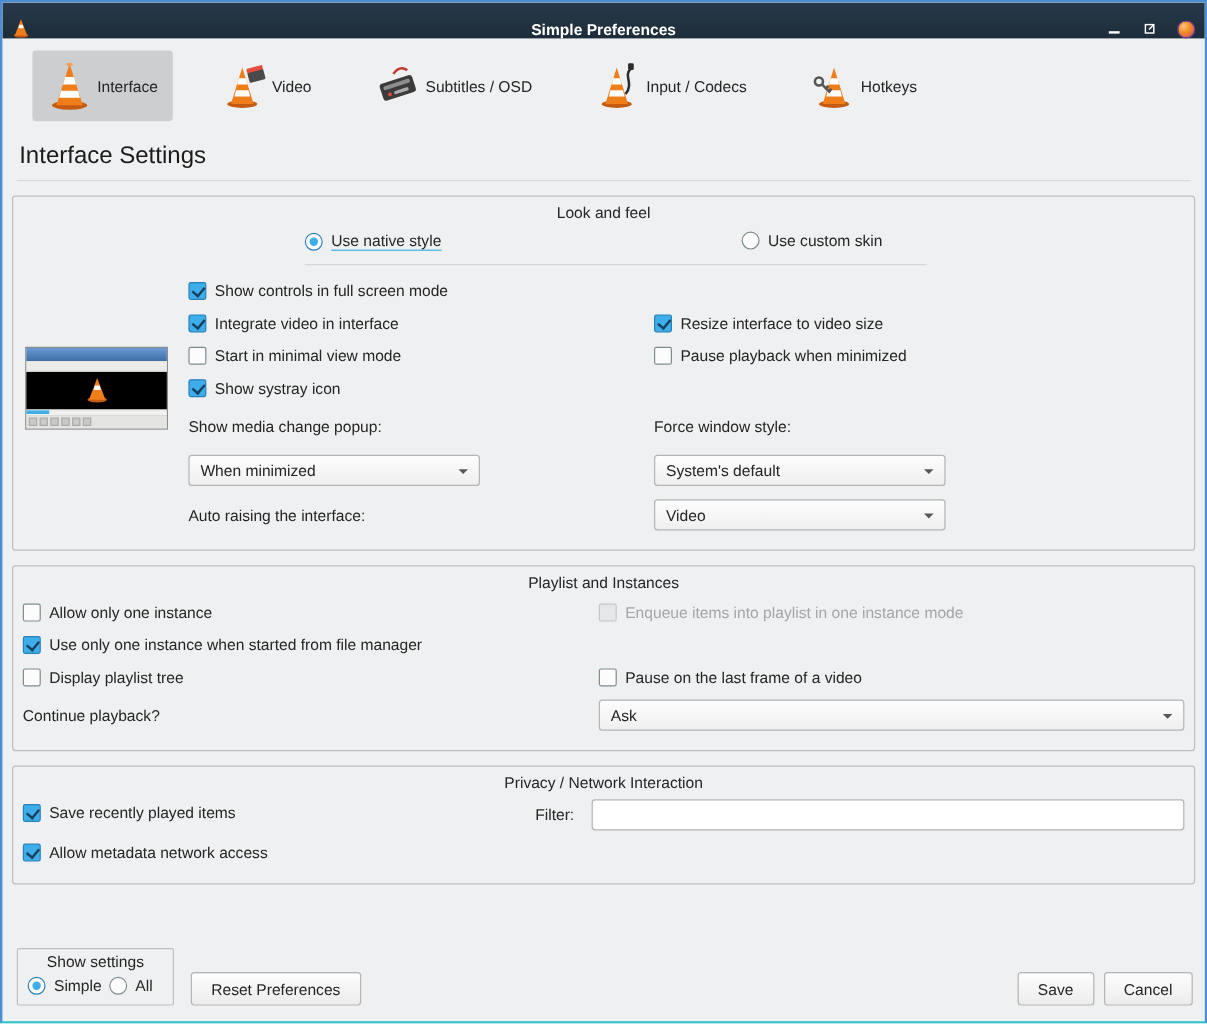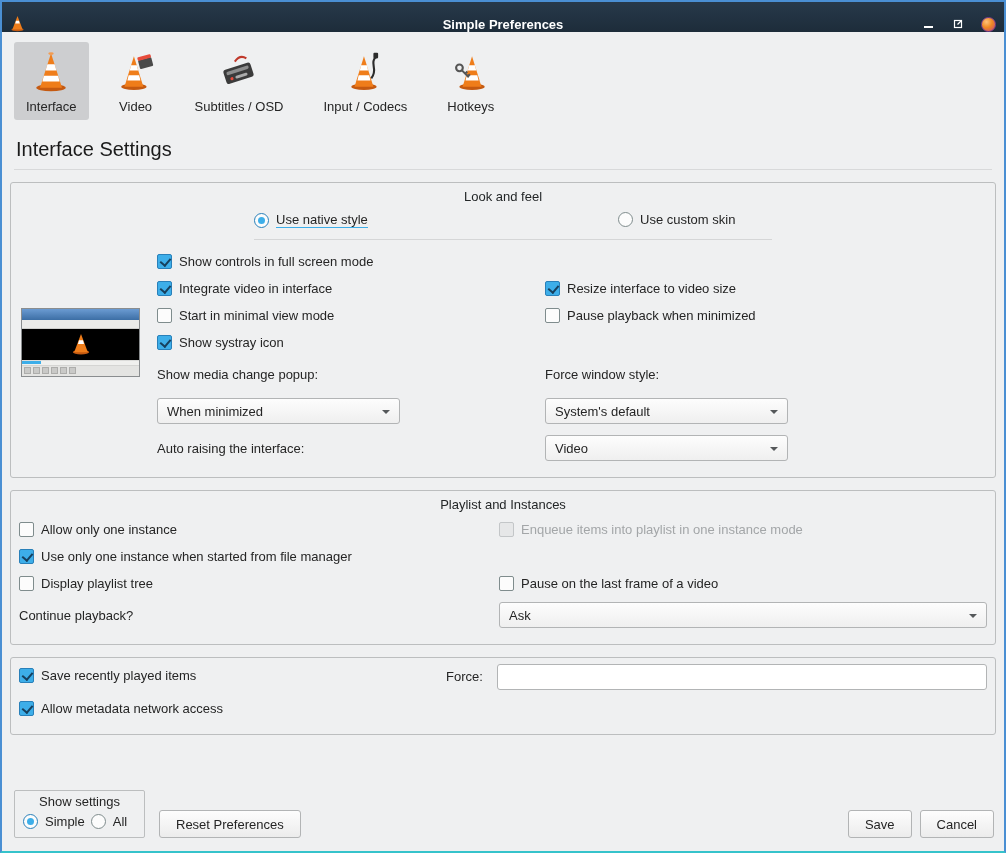--- a/index.html
+++ b/index.html
@@ -17,21 +17,21 @@
   .title-text { position:absolute; left:0; right:0; text-align:center; color:#fff; font-weight:bold; font-size:13px; pointer-events:none; }
   .win-controls { margin-left:auto; display:flex; align-items:center; gap:14px; z-index:2; }
   .win-btn { width:16px; height:16px; display:flex; align-items:center; justify-content:center; cursor:default; }
   .min-glyph { width:9px; height:2px; background:#fff; margin-top:6px; }
   .close-ball { width:15px; height:15px; border-radius:50%;
     background:radial-gradient(circle at 35% 30%, #ffc27a 0%, #f08a24 45%, #c2427a 100%);
     border:1px solid #7e3f8f; }
 
   
   .toolbar { display:flex; align-items:flex-start; gap:16px; padding:10px 12px 6px 12px; flex:0 0 auto; }
-  .tool-item { display:flex; flex-direction:column; align-items:center; gap:4px; padding:8px 12px 6px 12px; border-radius:3px; cursor:default; }
+  .tool-item { display:flex; flex-direction:row; align-items:center; gap:4px; padding:8px 12px 6px 12px; border-radius:3px; cursor:default;margin-left:13px; }
   .tool-item.selected { background:#cdced0; }
   .tool-label { font-size:13px; white-space:nowrap; }
 
   
   .content { padding:0 12px; flex:0 0 auto; }
   .page-title { font-size:20px; font-weight:normal; color:#1b1b1b; margin:12px 0 8px 2px; }
   .heading-rule { border:none; border-top:1px solid #d8d9da; margin:0 0 12px 0; }
 
   
   .groupbox { border:1px solid #bcbebf; border-radius:3px; background:#eff0f1; margin:0 8px 12px 8px; padding:4px 8px 10px 8px; }
@@ -359,28 +359,29 @@
       <div class="r-combo">
         <div class="combo">
           <span class="combo-text">Ask</span>
           <span class="combo-arrow"></span>
         </div>
       </div>
     </div>
   </div>
 
   <div class="groupbox">
+    <div class="gb-title">Privacy / Network Interaction</div>
     <div class="priv-row1">
       <div class="priv-cb-slot">
         <label class="cb">
           <span class="box checked"></span>
           <span class="cb-label">Save recently played items</span>
         </label>
       </div>
-      <span class="filter-label">Force:</span>
+      <span class="filter-label">Filter:</span>
       <input class="text-input" type="text" value="" style="">
     </div>
     <div class="priv-row2">
       <label class="cb">
         <span class="box checked"></span>
         <span class="cb-label">Allow metadata network access</span>
       </label>
     </div>
   </div>
 

